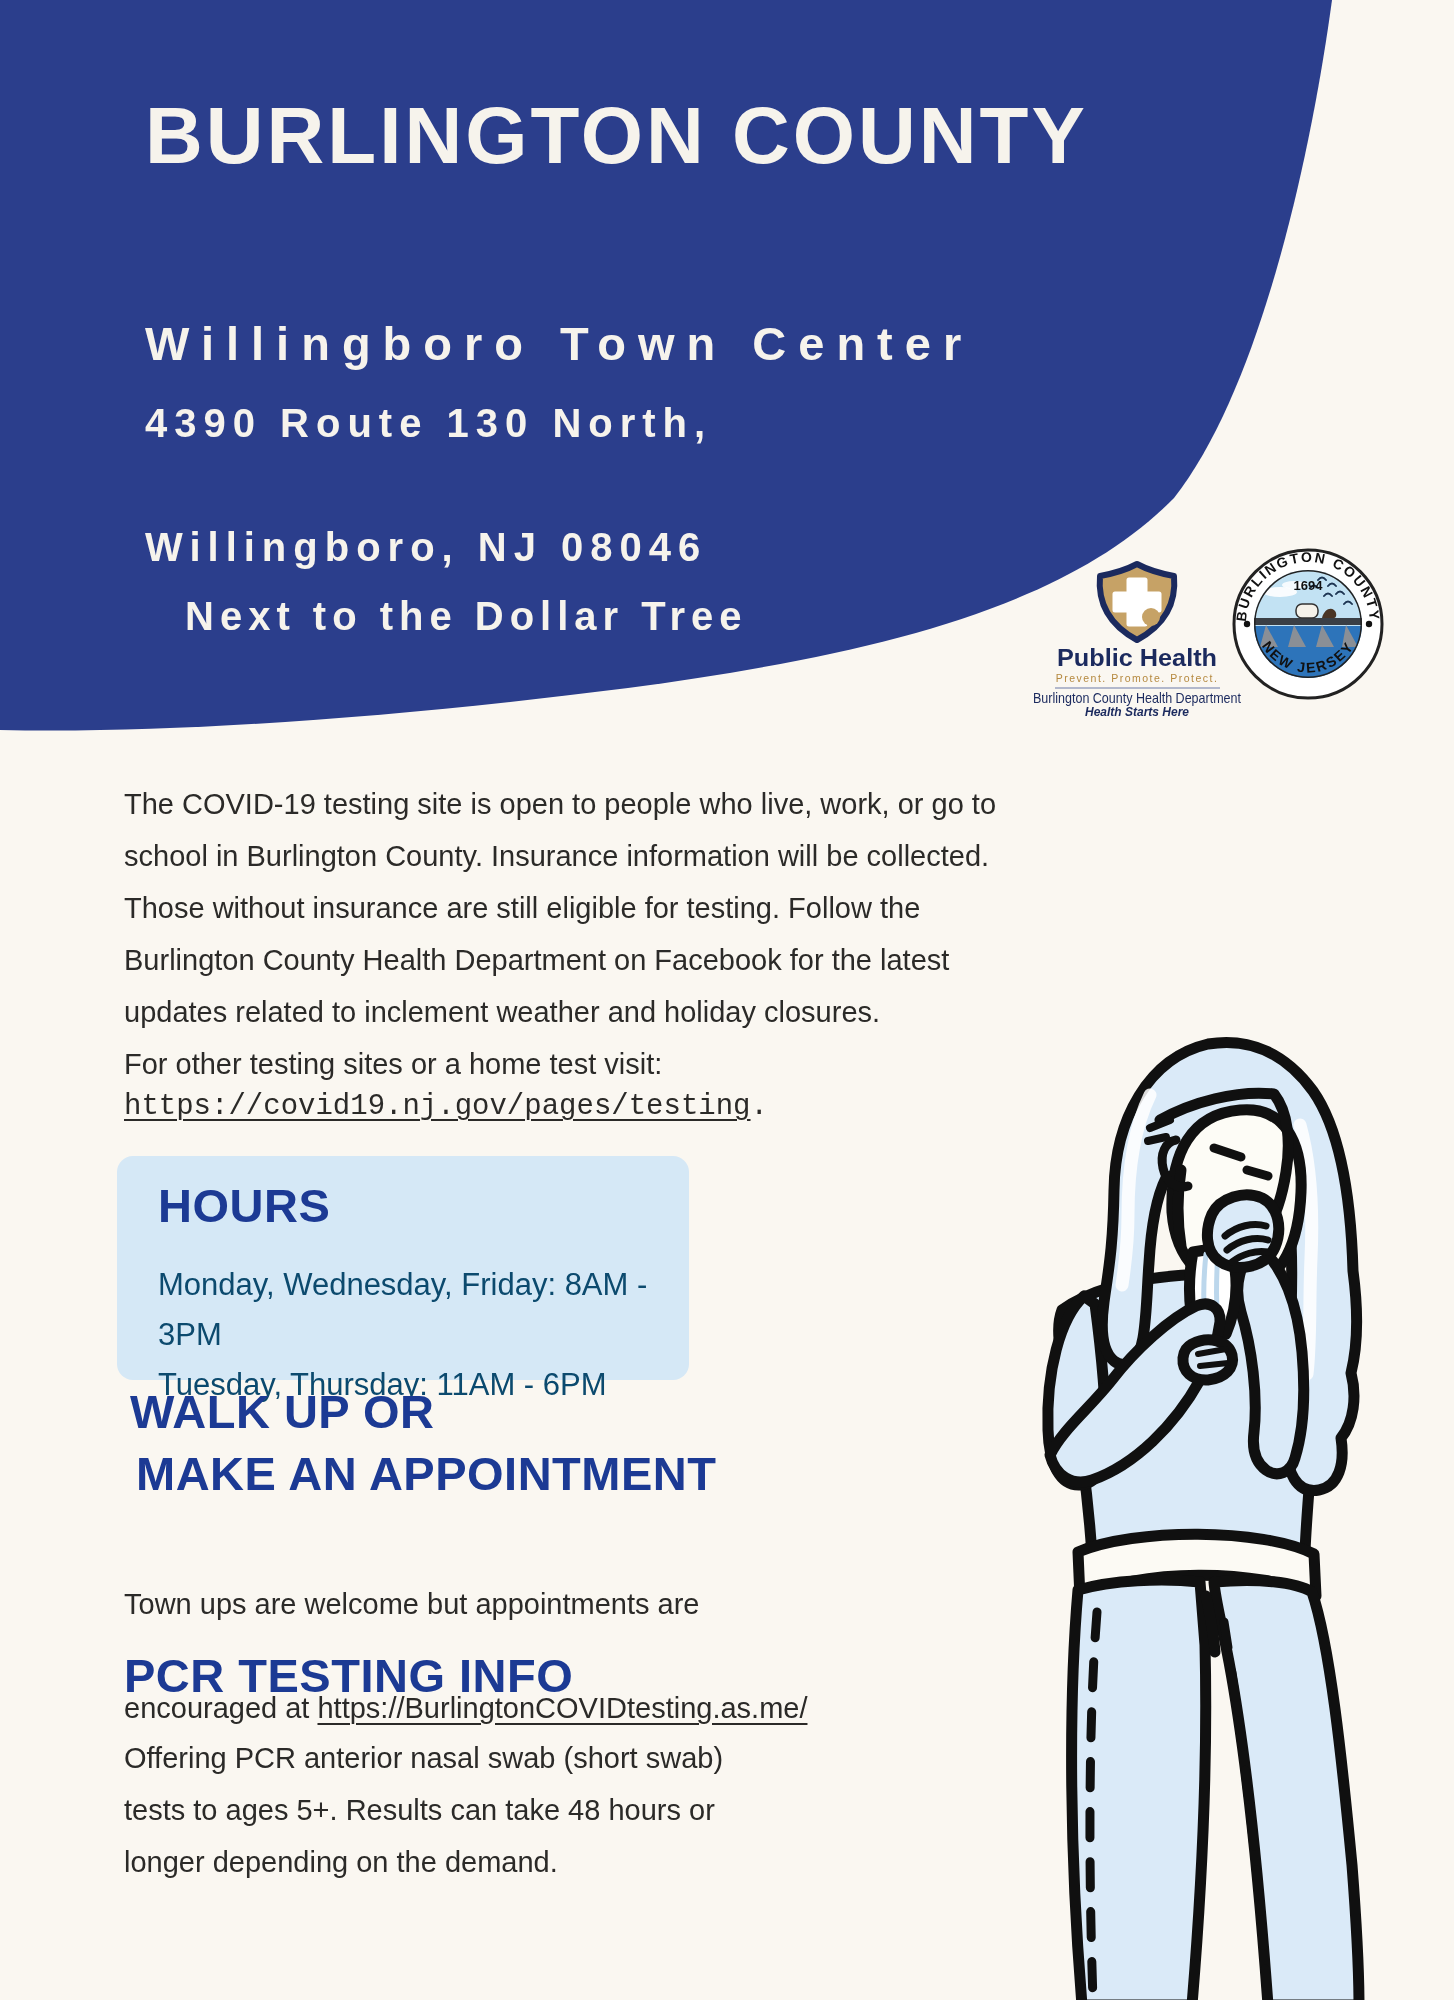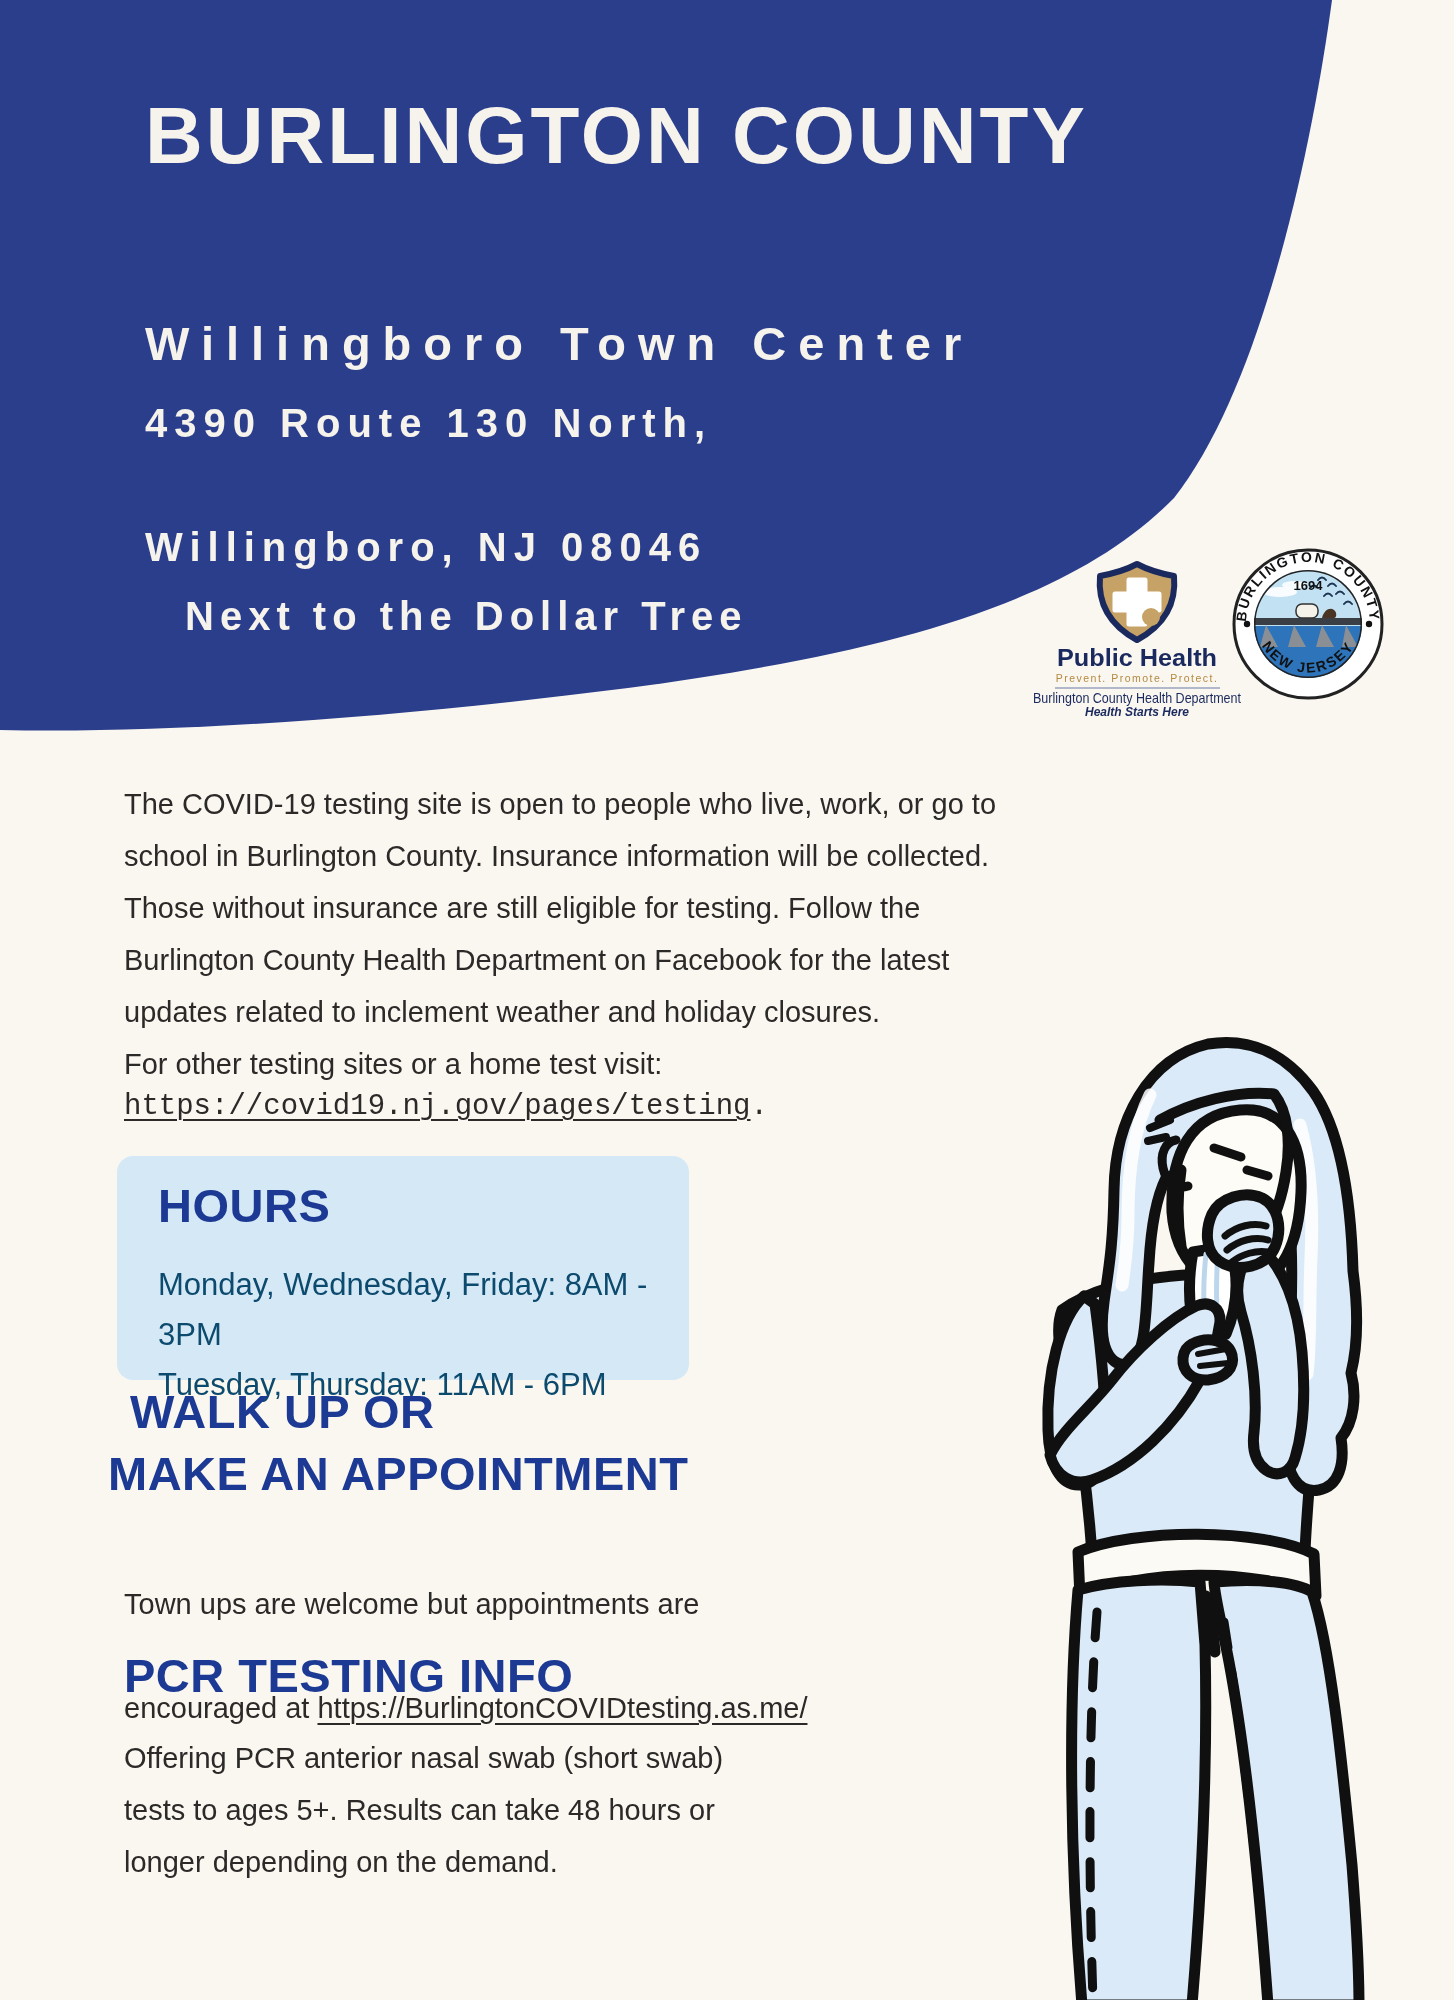--- a/index.html
+++ b/index.html
@@ -38,21 +38,21 @@
   .hours-box {
     left:117px; top:1120px; width:572px; height:224px;
     background:#d5e8f6; border-radius:16px;margin-top:36px;
   }
   .h-blue {
     color:#1c3a94; font-weight:bold; font-size:47px; letter-spacing:0.5px; white-space:nowrap;
   }
   .hours-head { left:41px; top:22px; }
   .hours-lines { left:41px; top:104px; font-size:31px; line-height:50px; white-space:pre-line; color:#0c4a6e; }
   .walk-head1 { left:130px; top:1384px; }
-  .walk-head2 { left:108px; top:1446px;text-align:center; }
+  .walk-head2 { left:136px; top:1446px;text-align:center; }
   .walk-body { left:124px; top:1526px; width:760px; }
   .pcr-head { left:124px; top:1648px; }
   .pcr-body { left:124px; top:1732px; width:760px; }
 </style>
 </head>
 <body>
 
 <div class="page">
 
   <svg class="abs" style="left:0;top:0;" width="1454" height="760" viewBox="0 0 1454 760">

